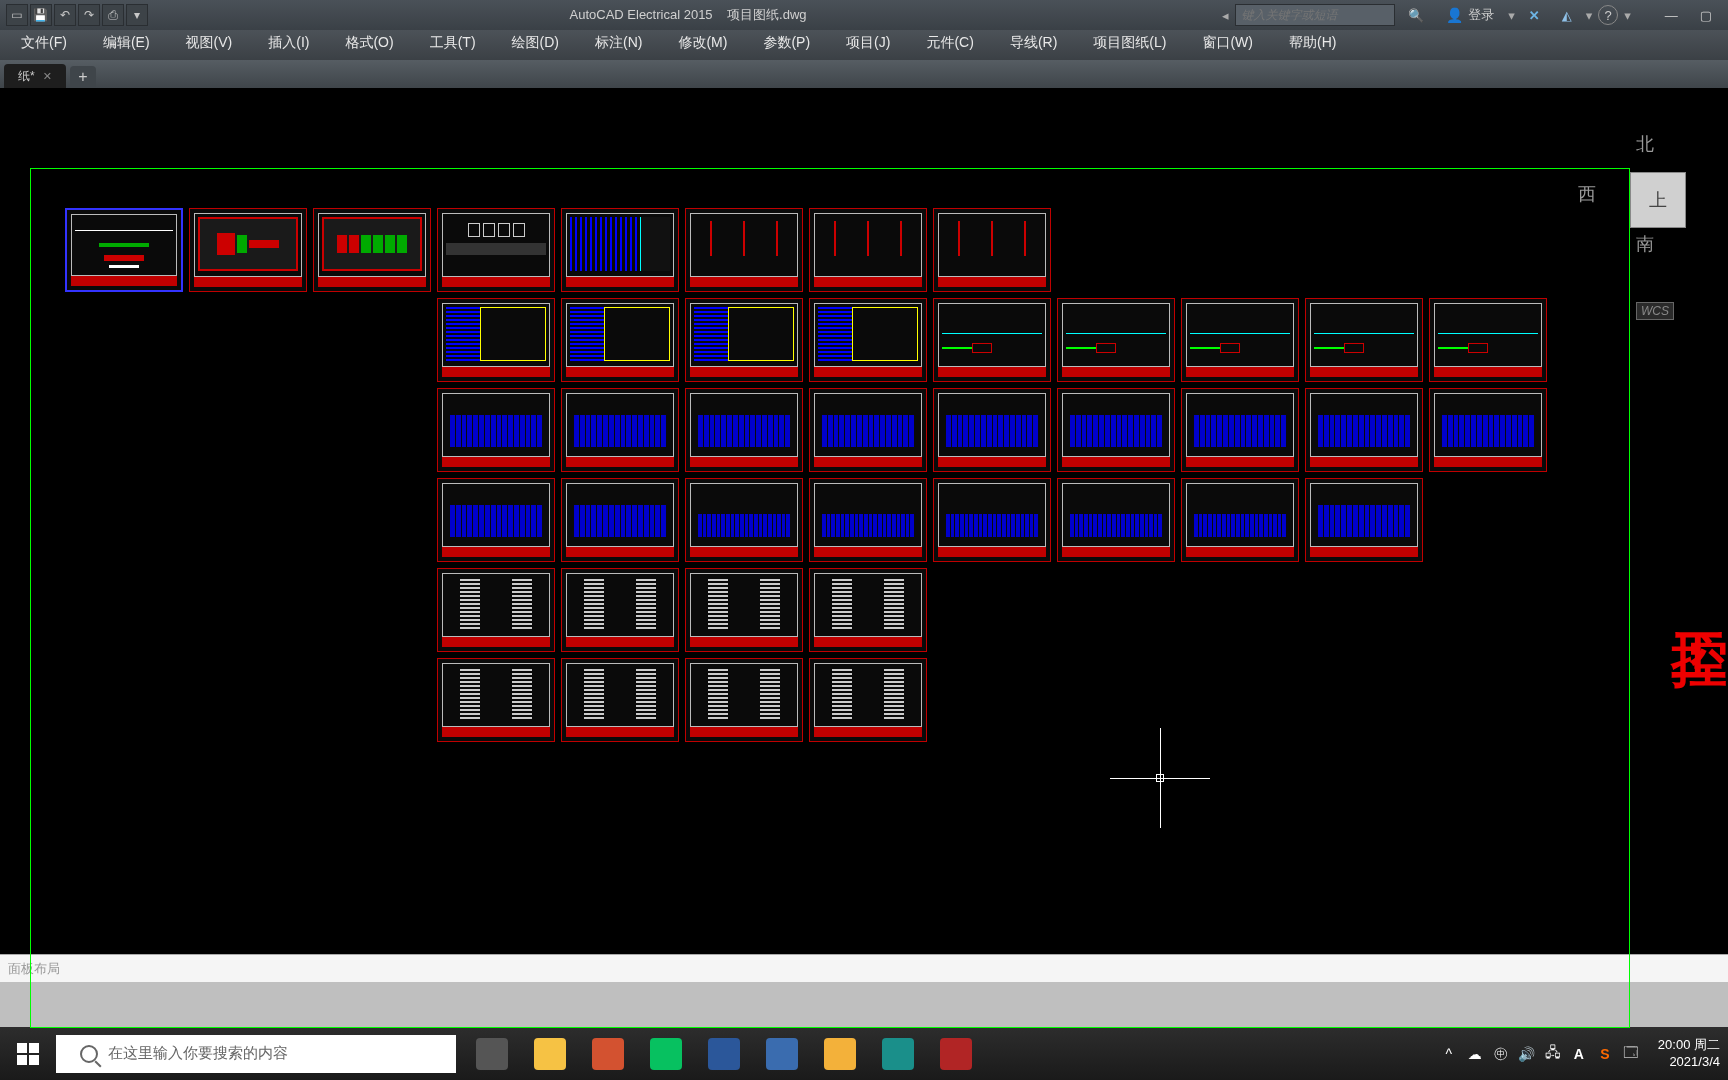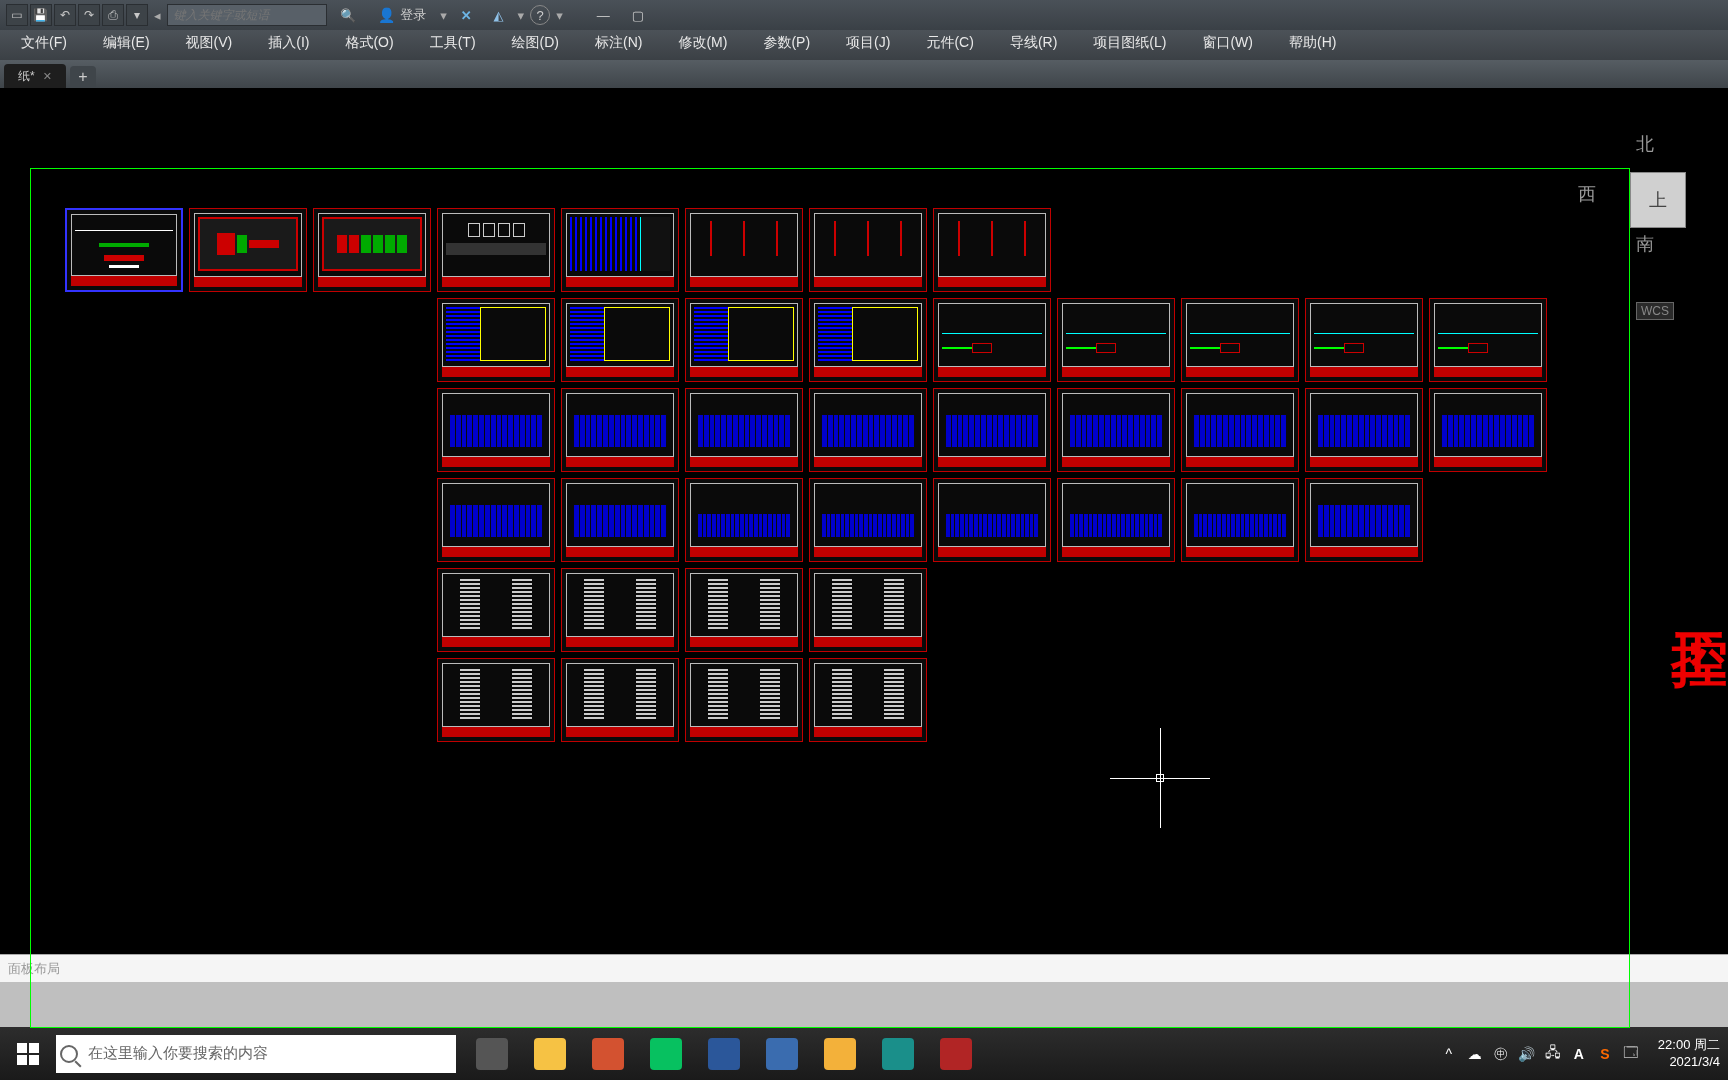--- a/index.html
+++ b/index.html
@@ -35,32 +35,32 @@
 .sheet .s-bars{display:flex;align-items:flex-end;height:100%;gap:1px;padding:4px;}
 .sheet .s-bars .b{flex:1;background:#0000cc;height:70%;}
 .sheet .s-term{display:flex;justify-content:space-between;padding:2px 14px;}
 .sheet .s-term .col{width:20px;background:repeating-linear-gradient(0deg,#ccc 0,#ccc 2px,transparent 2px,transparent 4px);}
 .viewcube{position:absolute;right:10px;top:44px;width:140px;height:140px;}
 .viewcube .face{position:absolute;color:#9a9a9a;font-size:18px;font-weight:500;}
 .viewcube .north{top:0;left:58px;}
 .viewcube .west{top:50px;left:0;}
 .viewcube .south{top:100px;left:58px;}
 .viewcube .cube{position:absolute;left:52px;top:40px;width:56px;height:56px;background:#d0d0d0;border:1px solid #888;display:flex;align-items:center;justify-content:center;color:#444;font-size:18px;}
-.viewcube .wcs{position:absolute;top:170px;left:58px;color:#888;font-size:12px;border:1px solid #666;padding:1px 4px;background:#2a2a2a;}
+.viewcube .wcs{position:absolute;top:170px;left:58px;color:#888;font-size:12px;border:1px solid #666;padding:1px 4px;background:#2a2a2a;font-style:italic;}
 .crosshair{position:absolute;left:1110px;top:640px;width:100px;height:100px;pointer-events:none;}
 .crosshair::before{content:"";position:absolute;left:0;top:50px;width:100px;height:1px;background:#fff;}
 .crosshair::after{content:"";position:absolute;left:50px;top:0;width:1px;height:100px;background:#fff;}
 .crosshair .box{position:absolute;left:46px;top:46px;width:8px;height:8px;border:1px solid #fff;}
 .red-ribbon{position:absolute;right:0;top:500px;width:44px;height:380px;color:#e00;font-size:56px;font-weight:bold;writing-mode:vertical-rl;line-height:1;}
 .cmdline{height:28px;background:#f5f5f5;border-top:1px solid #aaa;display:flex;align-items:center;padding:0 8px;color:#999;font-size:13px;}
 .taskbar{height:53px;background:linear-gradient(#2d2d2d,#1a1a1a);display:flex;align-items:center;}
 .taskbar .start{width:56px;height:100%;display:flex;align-items:center;justify-content:center;}
 .taskbar .win-logo{width:22px;height:22px;display:grid;grid-template-columns:1fr 1fr;grid-template-rows:1fr 1fr;gap:2px;}
 .taskbar .win-logo div{background:#fff;}
-.taskbar .search-box{width:400px;height:38px;background:#fff;display:flex;align-items:center;padding:0 4px;gap:10px;color:#666;font-size:15px;}
+.taskbar .search-box{width:400px;height:38px;background:#fff;display:flex;align-items:center;padding:0 24px;gap:10px;color:#666;font-size:15px;}
 .taskbar .search-icon{width:18px;height:18px;border:2px solid #666;border-radius:50%;position:relative;}
 .taskbar .search-icon::after{content:"";position:absolute;width:8px;height:2px;background:#666;transform:rotate(45deg);bottom:-4px;right:-6px;}
 .taskbar .tray-apps{display:flex;gap:2px;margin-left:8px;height:100%;}
 .taskbar .app{width:56px;height:100%;display:flex;align-items:center;justify-content:center;position:relative;}
 .taskbar .app-ico{width:32px;height:32px;border-radius:4px;}
 .taskbar .spacer{flex:1;}
 .taskbar .systray{display:flex;align-items:center;gap:8px;padding:0 10px;color:#fff;font-size:12px;}
 .taskbar .systray .ticon{width:18px;height:18px;display:flex;align-items:center;justify-content:center;color:#fff;font-size:14px;}
 .taskbar .clock{text-align:right;line-height:1.3;padding:0 8px;color:#fff;font-size:13px;}
 .statusbar{height:45px;background:#bfbfbf;}
@@ -69,20 +69,24 @@
 <body>
 
 <div class="titlebar">
   <div class="qat">
     <div class="qbtn">▭</div>
     <div class="qbtn">💾</div>
     <div class="qbtn">↶</div>
     <div class="qbtn">↷</div>
     <div class="qbtn">⎙</div>
     <div class="qbtn">▾</div>
+  </div>
+  <div class="title-center">
+    <span>AutoCAD Electrical 2015</span>&nbsp;&nbsp;&nbsp;
+    <span>项目图纸.dwg</span>
   </div>
   <div class="search-area">
     <span style="color:#aaa;">◂</span>
     <input class="search-input" placeholder="键入关键字或短语" style="">
     <span class="tbtn">🔍</span>
     <span class="tbtn">
         <span style="font-size:14px;">👤</span>
         <span>登录</span>
       </span>
     <span style="color:#aaa;">▾</span>
@@ -920,16 +924,16 @@
     <span class="ticon">^</span>
     <span class="ticon">☁</span>
     <span class="ticon">㊥</span>
     <span class="ticon">🔊</span>
     <span class="ticon">🖧</span>
     <span class="ticon" style="font-weight:bold;">A</span>
     <span class="ticon" style="color:#ff6a00;font-weight:bold;">S</span>
     <span class="ticon">🗔</span>
   </div>
   <div class="clock">
-    <div><span>22:00</span> <span>周二</span></div>
+    <div><span>20:00</span> <span>周二</span></div>
     <div>2021/3/4</div>
   </div>
 </div>
 
 </body></html>

